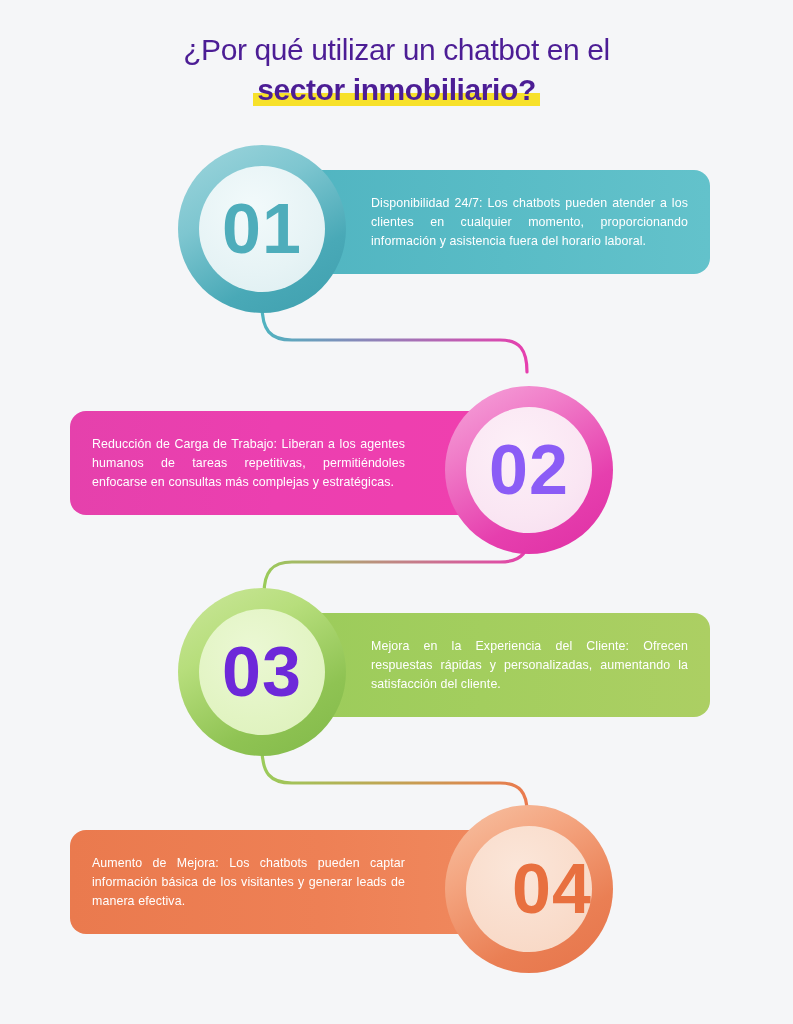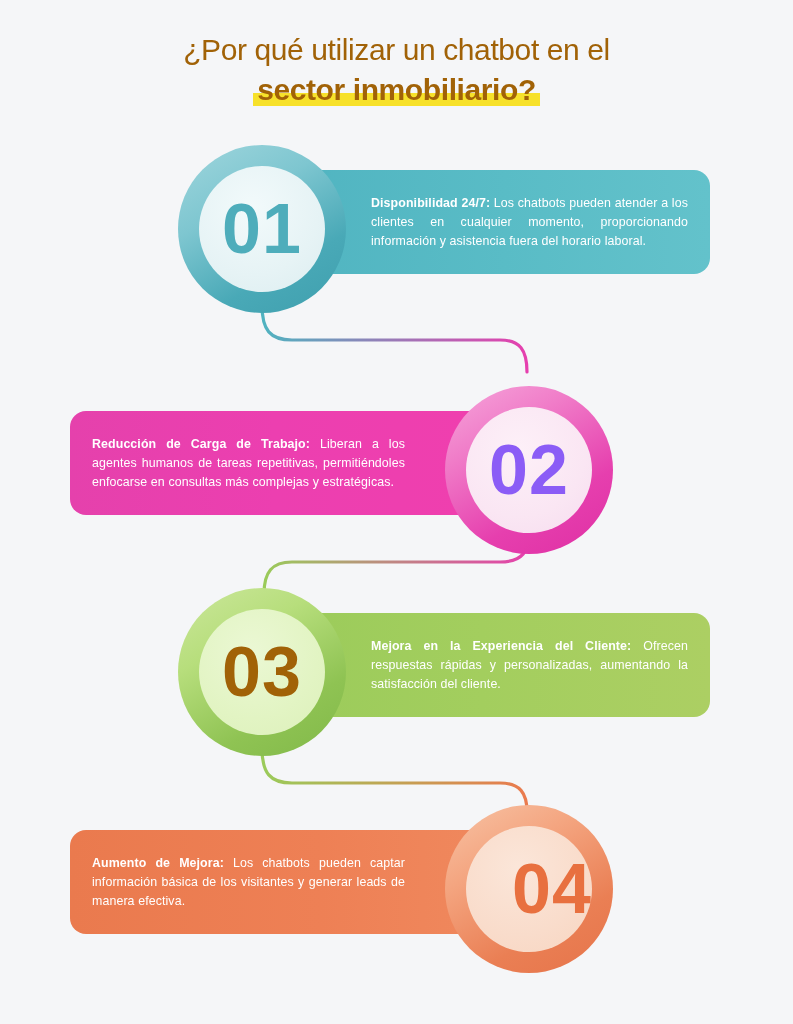--- a/index.html
+++ b/index.html
@@ -19,21 +19,21 @@
   #title-block {
     position: absolute;
     left: 0;
     top: 32px;
     width: 793px;
     text-align: center;
   }
   .title-line {
     font-size: 30px;
     line-height: 36px;
-    color: #a16207;
+    color: #4c1d95;
     letter-spacing: -0.4px;
   }
   .title-line-1 { font-weight: 400; }
   .title-line-2 {
     font-weight: 700;
     margin-top: 4px;
   }
   .hl {
     position: relative;
     display: inline-block;
@@ -102,21 +102,21 @@
 
   .card-text {
     color: #ffffff;
     font-size: 12.4px;
     line-height: 19px;
     text-align: justify;
     text-justify: inter-word;
     letter-spacing: 0.1px;
   }
   .card-text b {
-    font-weight: 700;
+    font-weight: 400;
   }
 
   
   .circle {
     position: absolute;
     width: 168px;
     height: 168px;
     border-radius: 50%;
     top: 0;
     display: flex;
@@ -150,21 +150,21 @@
   .c1 .num  { color: #4eadbb; }
 
   
   .c2 .ring { background: linear-gradient(150deg,#f6a6db 0%, #f07cc8 30%, #e63fae 68%, #df2fa4 100%); }
   .c2 .disc { background: radial-gradient(circle at 42% 34%, #fdf0f8 0%, #fae6f3 60%, #f6dcee 100%); }
   .c2 .num  { color: #8b5cf6; }
 
   
   .c3 .ring { background: linear-gradient(150deg,#cbe79b 0%, #b7de7c 32%, #8fc353 70%, #81b949 100%); }
   .c3 .disc { background: radial-gradient(circle at 42% 34%, #ebf8d4 0%, #e2f4c3 60%, #dcf0ba 100%); }
-  .c3 .num  { color: #a16207; }
+  .c3 .num  { color: #6d28d9; }
 
   
   .c4 .ring { background: linear-gradient(150deg,#f7c3a5 0%, #f4a580 32%, #ea7f54 70%, #e6744a 100%); }
   .c4 .disc { background: radial-gradient(circle at 42% 34%, #fbe6d9 0%, #f9dccb 60%, #f7d5c0 100%); }
   .c4 .num  { color: #e8703f; margin-left: 46px; }
 </style>
 </head>
 <body>
 
 <div id="stage">

